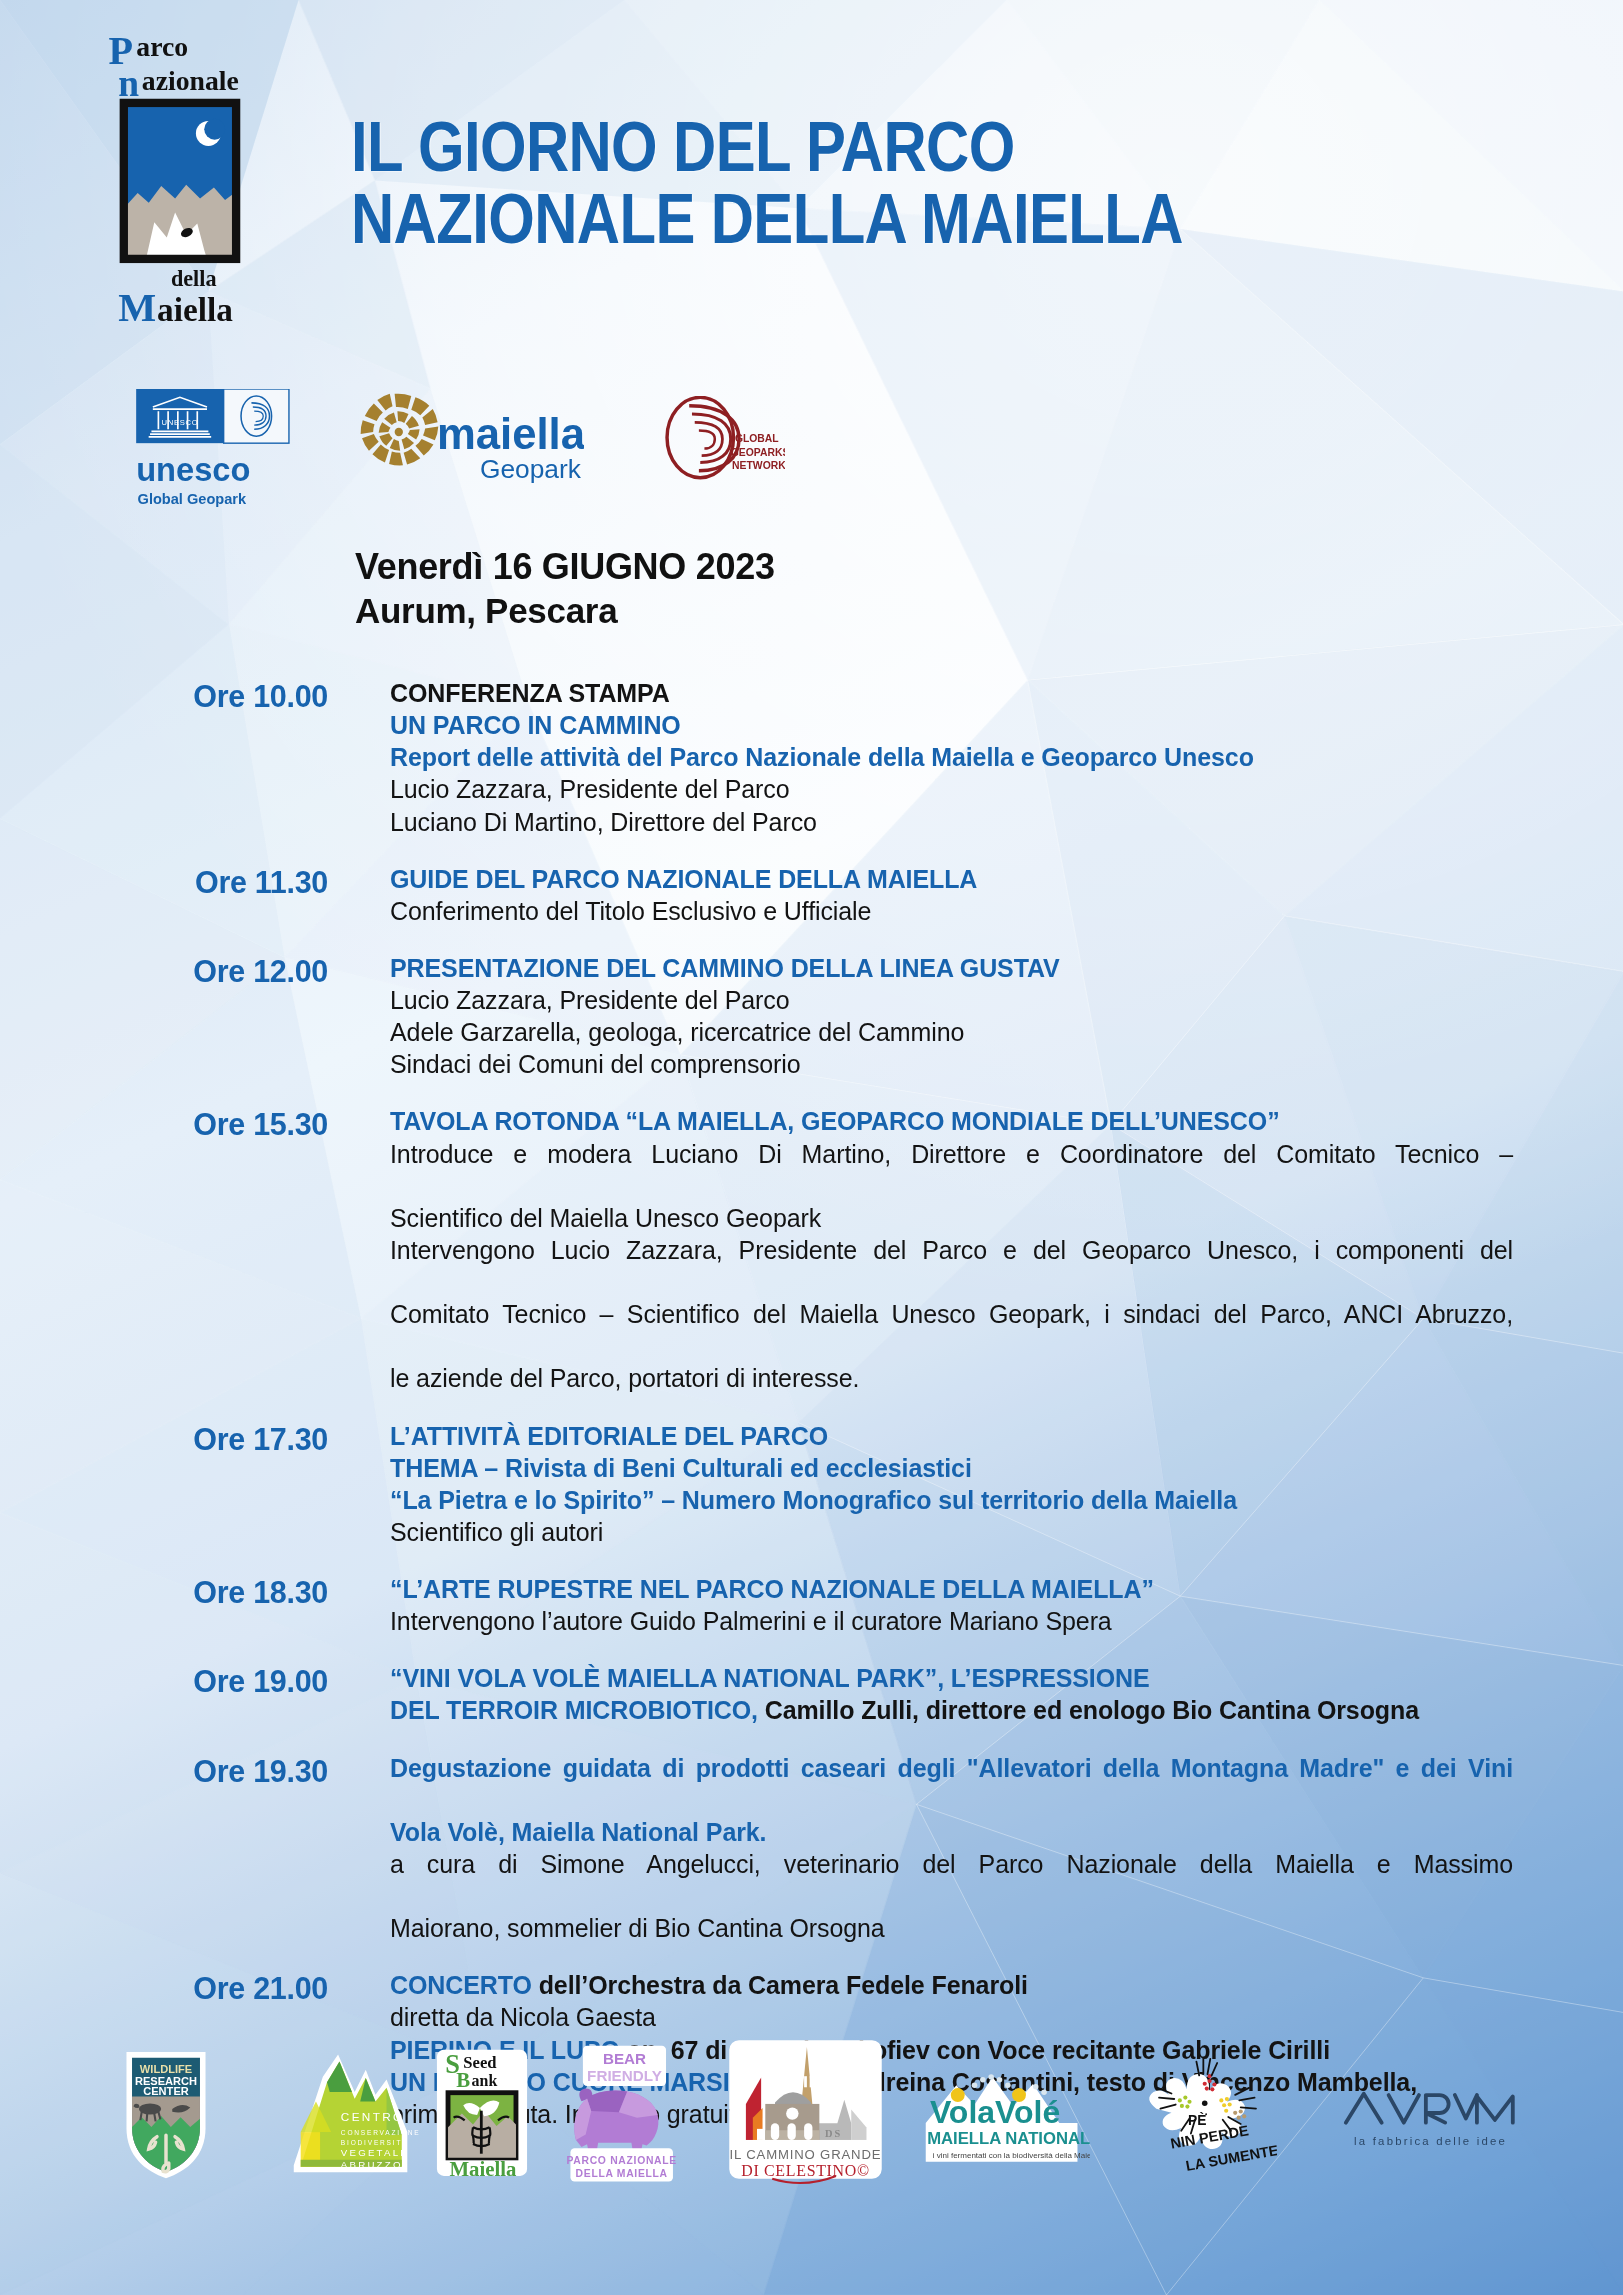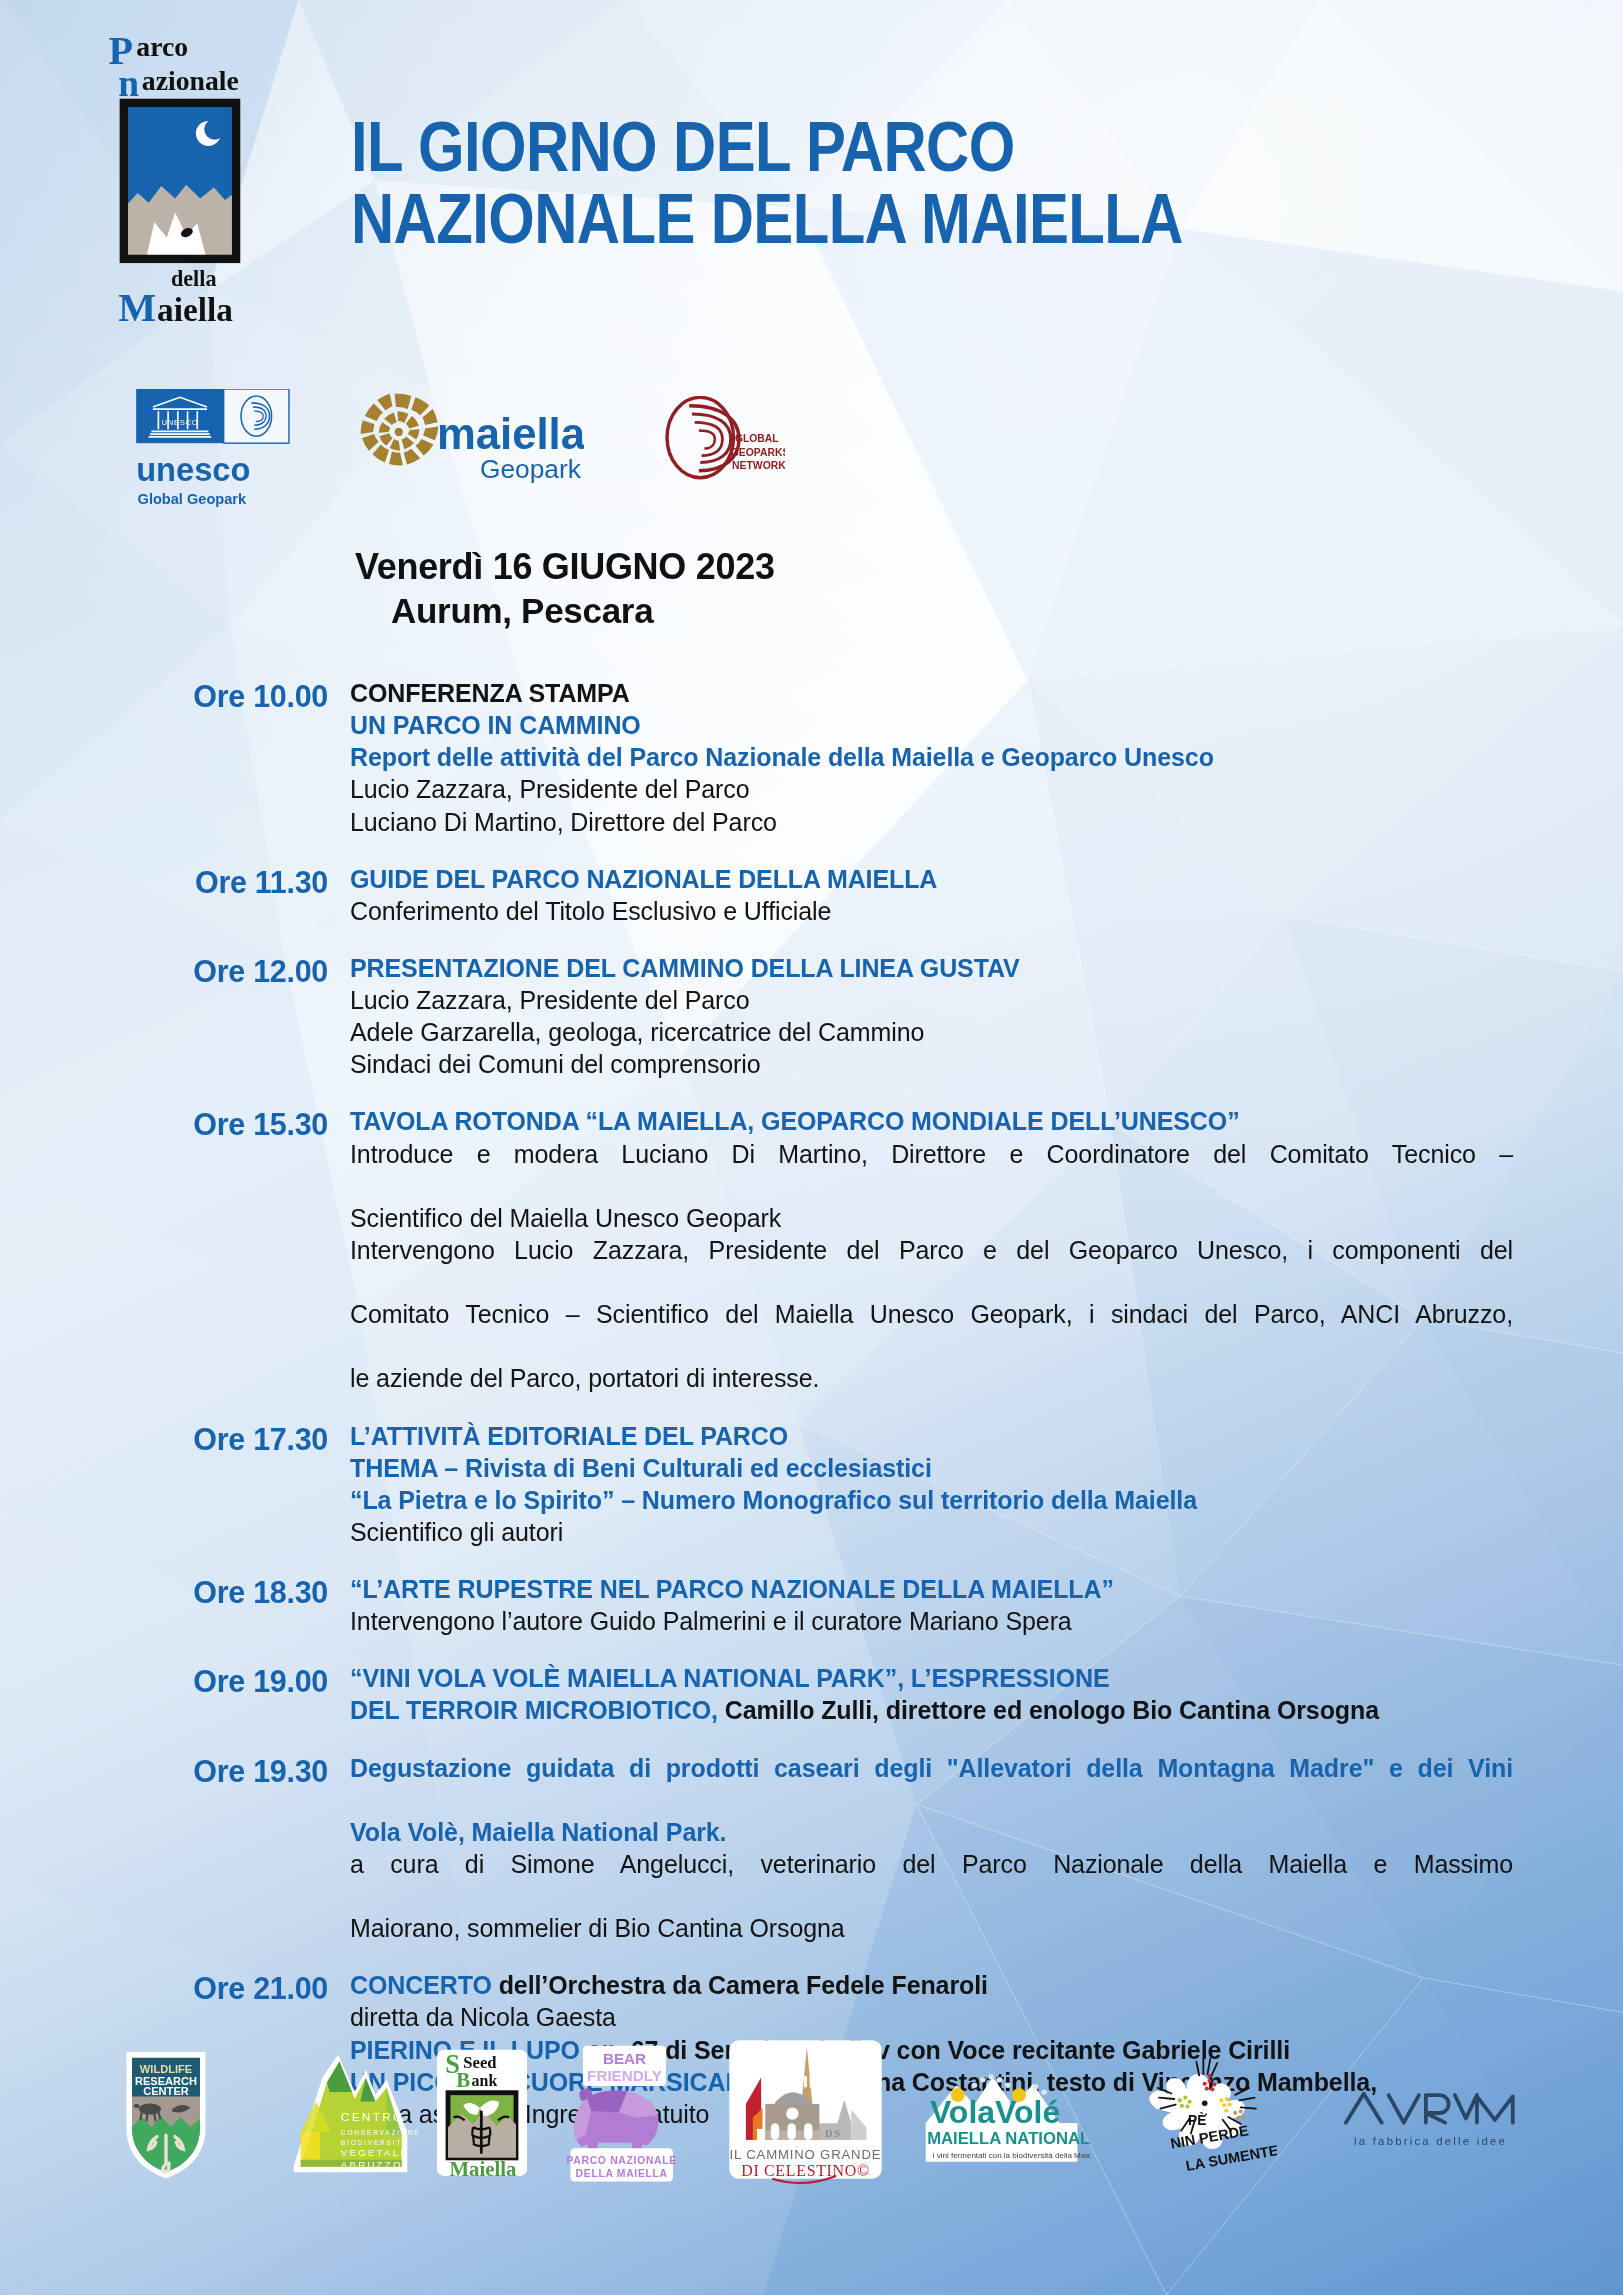--- a/index.html
+++ b/index.html
@@ -38,25 +38,25 @@
     letter-spacing:-0.7px;
     transform:scaleX(.855);
     transform-origin:left center;
     white-space:nowrap;
     text-shadow:1.4px 1.4px 0 rgba(255,255,255,.45);
   }
 
   
   #date-block{left:355px;top:548px;width:833px;}
   #date-main{font-size:36px;font-weight:bold;color:#111;letter-spacing:-0.3px;line-height:1.08;}
-  #date-venue{font-size:35px;font-weight:bold;color:#111;letter-spacing:-0.3px;line-height:1.2;margin-top:2.8px;margin-left:36px;}
+  #date-venue{font-size:35px;font-weight:bold;color:#111;letter-spacing:-0.3px;line-height:1.2;margin-top:2.8px;}
 
   
   #schedule{left:104px;top:677px;width:1409px;}
-  .row{display:flex;margin-bottom:25px;}
+  .row{display:flex;margin-bottom:25px;gap:40px;}
   .row-time{
     width:246px;flex:0 0 246px;
     text-align:right;
     padding-right:22px;
     box-sizing:border-box;
     color:#1763ae;
     font-weight:bold;
     font-size:30.5px;
     line-height:1.28;
     letter-spacing:-0.3px;

